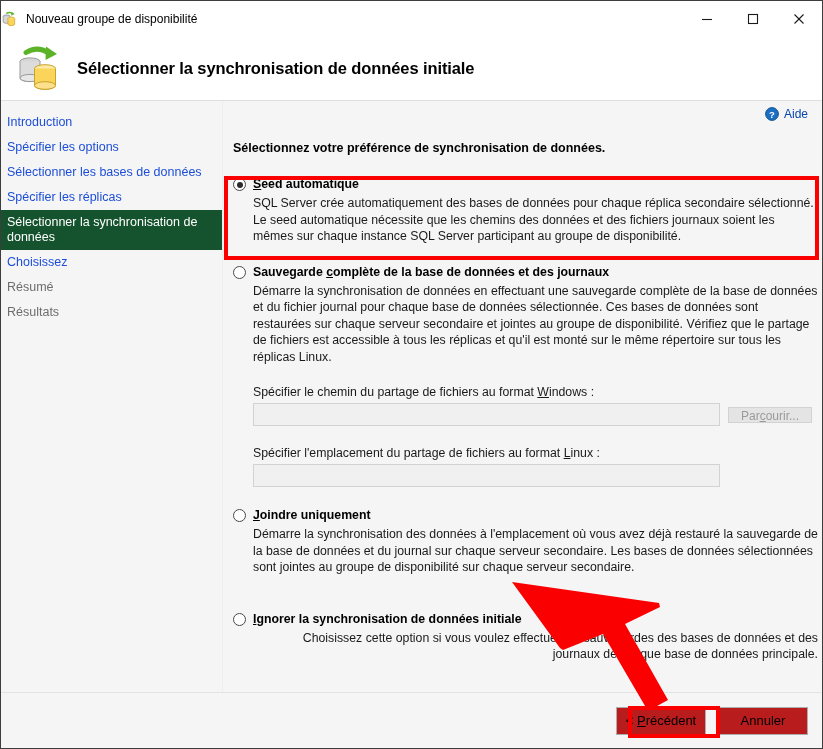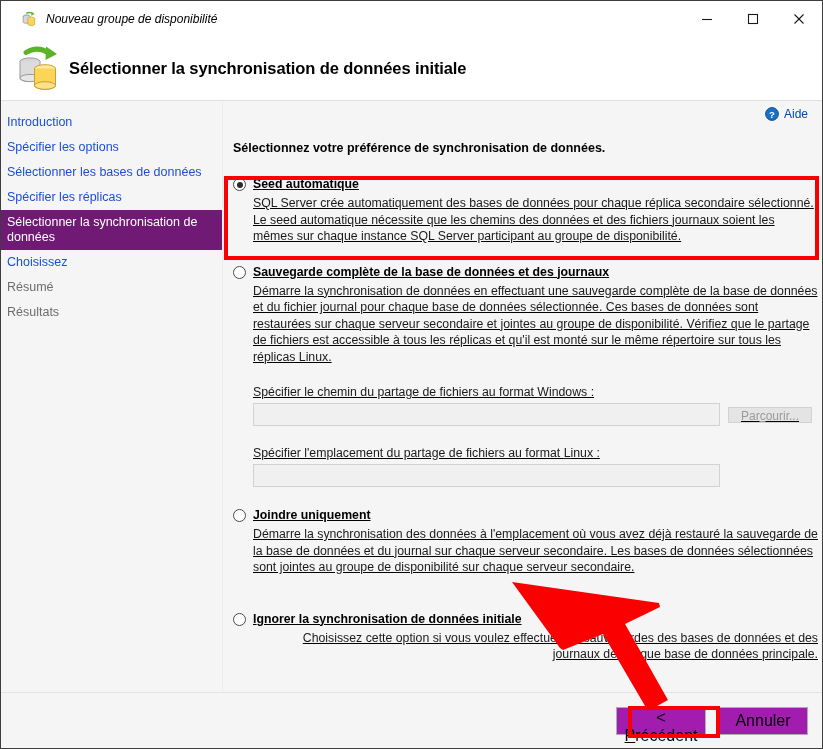--- a/index.html
+++ b/index.html
@@ -31,25 +31,24 @@
   .titlebar {
     height: 36px;
     display: flex;
     align-items: center;
     background: #ffffff;
     flex: 0 0 auto;
   }
   .titlebar-left {
     display: flex;
     align-items: center;
-    padding-left: 20px;
+    padding-left: 0;
     gap: 8px;
     flex: 1 1 auto;
     min-width: 0;
-    font-style: italic;
   }
   .title-text {
     font-size: 12px;
     color: #000000;
     white-space: nowrap;
   }
   .win-controls {
     display: flex;
     height: 36px;
     flex: 0 0 auto;
@@ -67,21 +66,21 @@
   .win-btn svg { display: block; }
 
   
   .appicon-sm { width: 17px; height: 17px; position: relative; display:block; }
 
   
   .header {
     height: 64px;
     display: flex;
     align-items: center;
-    gap: 2px;
+    gap: 10px;
     padding: 0 0 0 12px;
     background: #ffffff;
     flex: 0 0 auto;
     border-bottom: 1px solid #dfdfdf;
     box-sizing: border-box;
   }
   .header-icon { width: 54px; height: 50px; flex: 0 0 auto; }
   .header-title {
     font-size: 16.5px;
     font-weight: bold;
@@ -108,21 +107,21 @@
   }
   .side-item {
     padding: 5px 8px 5px 6px;
     font-size: 12.5px;
     color: #1d4ed8;
     line-height: 15px;
     cursor: default;
   }
   .side-item.disabled { color: #6d6d6d; }
   .side-item.active {
-    background: #701a75;
+    background: #14532d;
     color: #ffffff;
   }
 
   
   .content {
     flex: 1 1 auto;
     position: relative;
     background: #f5f5f5;
     min-width: 0;
   }
@@ -146,21 +145,20 @@
     font-size: 12.5px;
     font-weight: bold;
     color: #000000;
   }
 
   .options {
     position: absolute;
     top: 72px;
     left: 10px;
     right: 4px;
-    text-decoration: underline;
   }
   .option-block { margin-bottom: 2px; }
   .option-head {
     display: flex;
     align-items: flex-start;
     gap: 7px;
     padding-top: 4px;
   }
   .radio {
     width: 13px;
@@ -242,24 +240,24 @@
     display: flex;
     align-items: center;
     justify-content: flex-end;
     gap: 12px;
     padding-right: 14px;
     box-sizing: border-box;
   }
   .btn {
     width: 90px;
     height: 28px;
-    background: #a21caf;
+    background: #b91c1c;
     border: 1px solid #adadad;
     font-family: "Liberation Sans", sans-serif;
-    font-size: 16px;
+    font-size: 13px;
     color: #000000;
     cursor: default;
     box-sizing: border-box;
   }
 
   
   .annot {
     position: absolute;
     pointer-events: none;
   }

